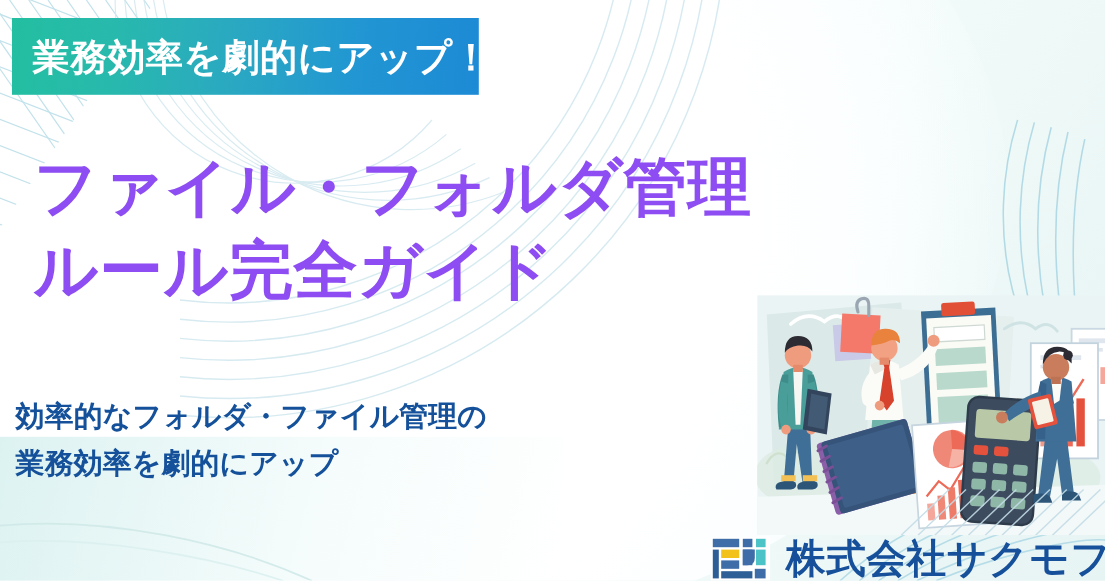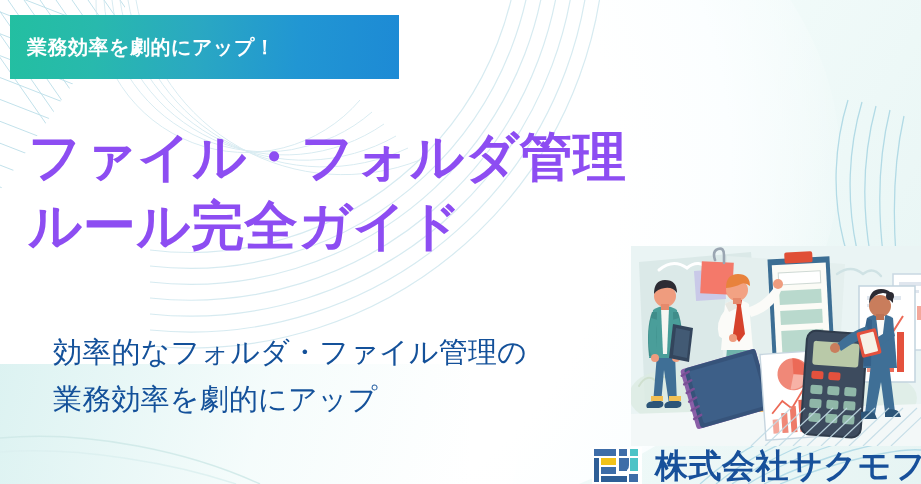--- a/index.html
+++ b/index.html
@@ -63,21 +63,21 @@
     width: 389px;
     height: 64px;
     background: linear-gradient(95deg, #23bfa1 0%, #28b9ad 22%, #2aa8c2 48%, #2196d3 74%, #1d8ad5 100%);
     display: flex;
     align-items: center;
     padding-left: 17px;
     box-sizing: border-box;
   }
   .badge-text {
     color: #ffffff;
-    font-size: 20px;
+    font-size: 31px;
     font-weight: 700;
     letter-spacing: 0.5px;
     line-height: 1;
     white-space: nowrap;
   }
 
   
   .headline {
     position: absolute;
     left: 28px;
@@ -96,26 +96,25 @@
 
   
   .subtitle {
     position: absolute;
     left: 13px;
     top: 329px;
     width: 640px;
   }
   .subtitle-line {
     color: #14519a;
-    font-size: 29px;
-    font-weight: 400;
+    font-size: 24px;
+    font-weight: 700;
     line-height: 1.62;
     letter-spacing: 0.2px;
     white-space: nowrap;
-    margin-left: 40px;
   }
 
   
   .illustration {
     position: absolute;
     right: 0;
     top: 246px;
     width: 290px;
     height: 200px;
   }

